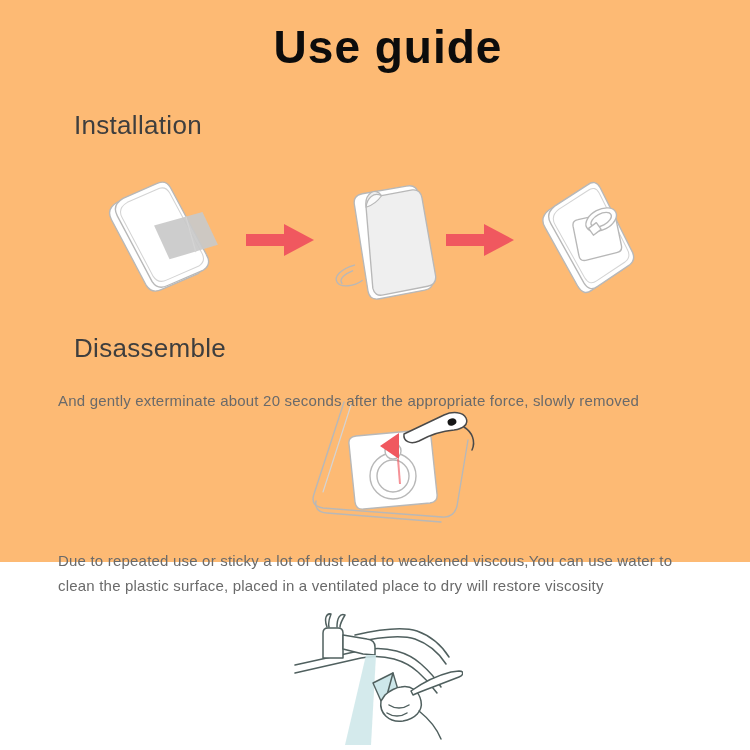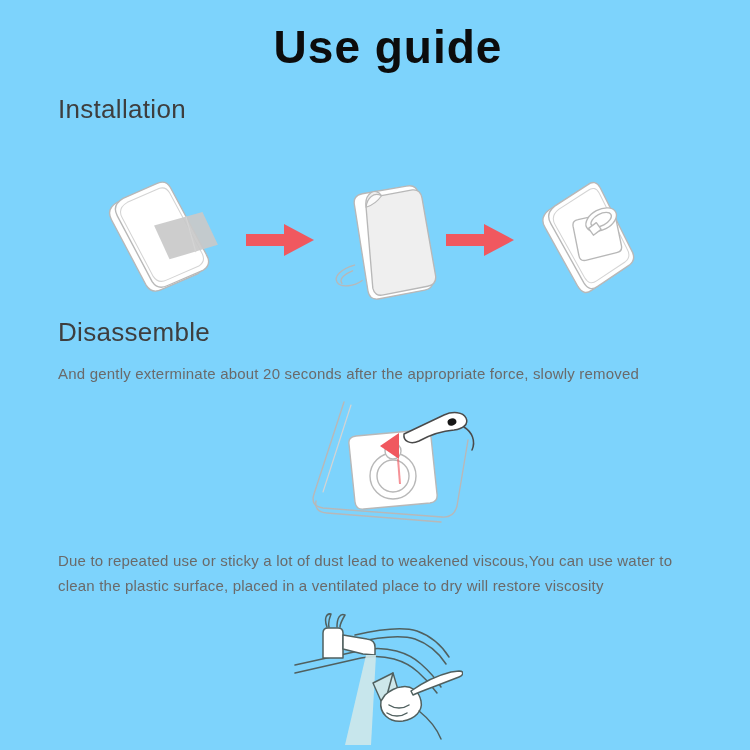--- a/index.html
+++ b/index.html
@@ -1,27 +1,27 @@
 <!DOCTYPE html>
 <html style="--title-text: #0c0c0c; --heading-text: #3e3e3e; --body-text: #6a6a6a; --arrow-red: #f0585f; --film-gray: #c9c9c9; --peel-film: #efefef; --line-art: #b8b8b8; --dark-line: #4a4a4a; --faucet-line: #50605f; --water-blue: #cfe8ea; --plate-blue: #cde7ea;"><head>
 <meta charset="utf-8">
 <style>
   html,body{margin:0;padding:0}
   body{width:750px;height:750px;background:#fff;font-family:"Liberation Sans",sans-serif;overflow:hidden}
-  .page{position:relative;width:750px;height:750px;background:#7dd3fc}
+  .page{position:relative;width:750px;height:562px;background:#fdba74}
 
   .title{position:absolute;top:20px;left:13px;width:750px;text-align:center;margin:0;
          font-size:46px;font-weight:700;letter-spacing:1px;color:var(--title-text,#0c0c0c)}
-  .heading{position:absolute;left:58px;margin:0;font-size:26px;font-weight:400;
+  .heading{position:absolute;left:58px;margin:16px;font-size:26px;font-weight:400;
            letter-spacing:.3px;color:var(--heading-text,#3e3e3e)}
   .line{position:absolute;left:58px;margin:0;font-size:15px;letter-spacing:.2px;
         color:var(--body-text,#6a6a6a);white-space:nowrap}
 
   .h-inst{top:94px}   .l-inst1{top:127px} .l-inst2{top:152px}
-  .h-dis{top:317px}   .l-dis1{top:351px}  .l-dis2{top:365px}
+  .h-dis{top:317px}   .l-dis1{top:351px}  .l-dis2{top:392px}
   .h-clean{top:521px} .l-clean1{top:552px}.l-clean2{top:577px}
 
   .illus-row{position:absolute;top:170px;left:0;width:750px;height:140px;
              display:flex;align-items:center;justify-content:center;
              padding-left:12px;box-sizing:border-box}
   .illus-dis{position:absolute;top:400px;left:292px}
   .illus-clean{position:absolute;top:613px;left:293px}
   svg{display:block}
 
   

